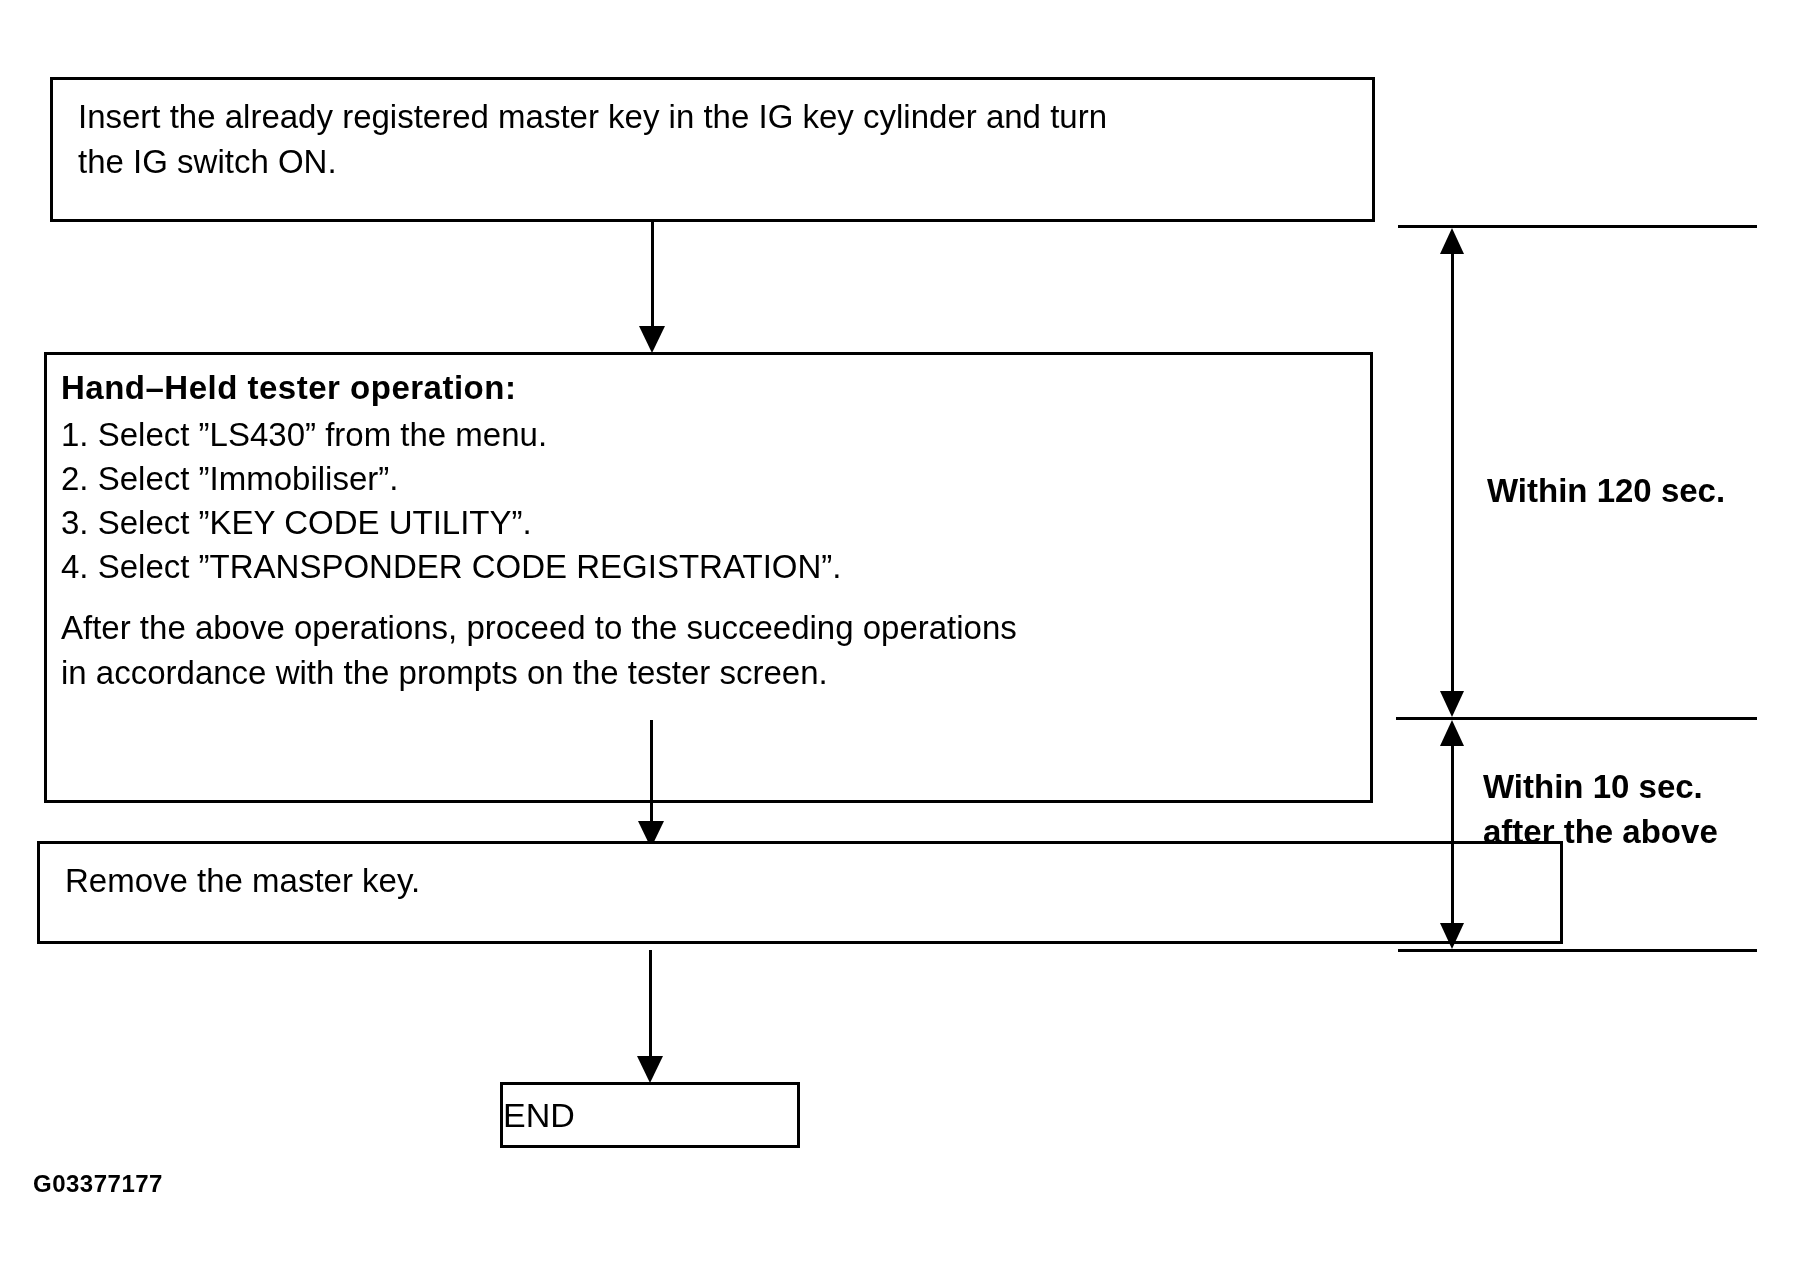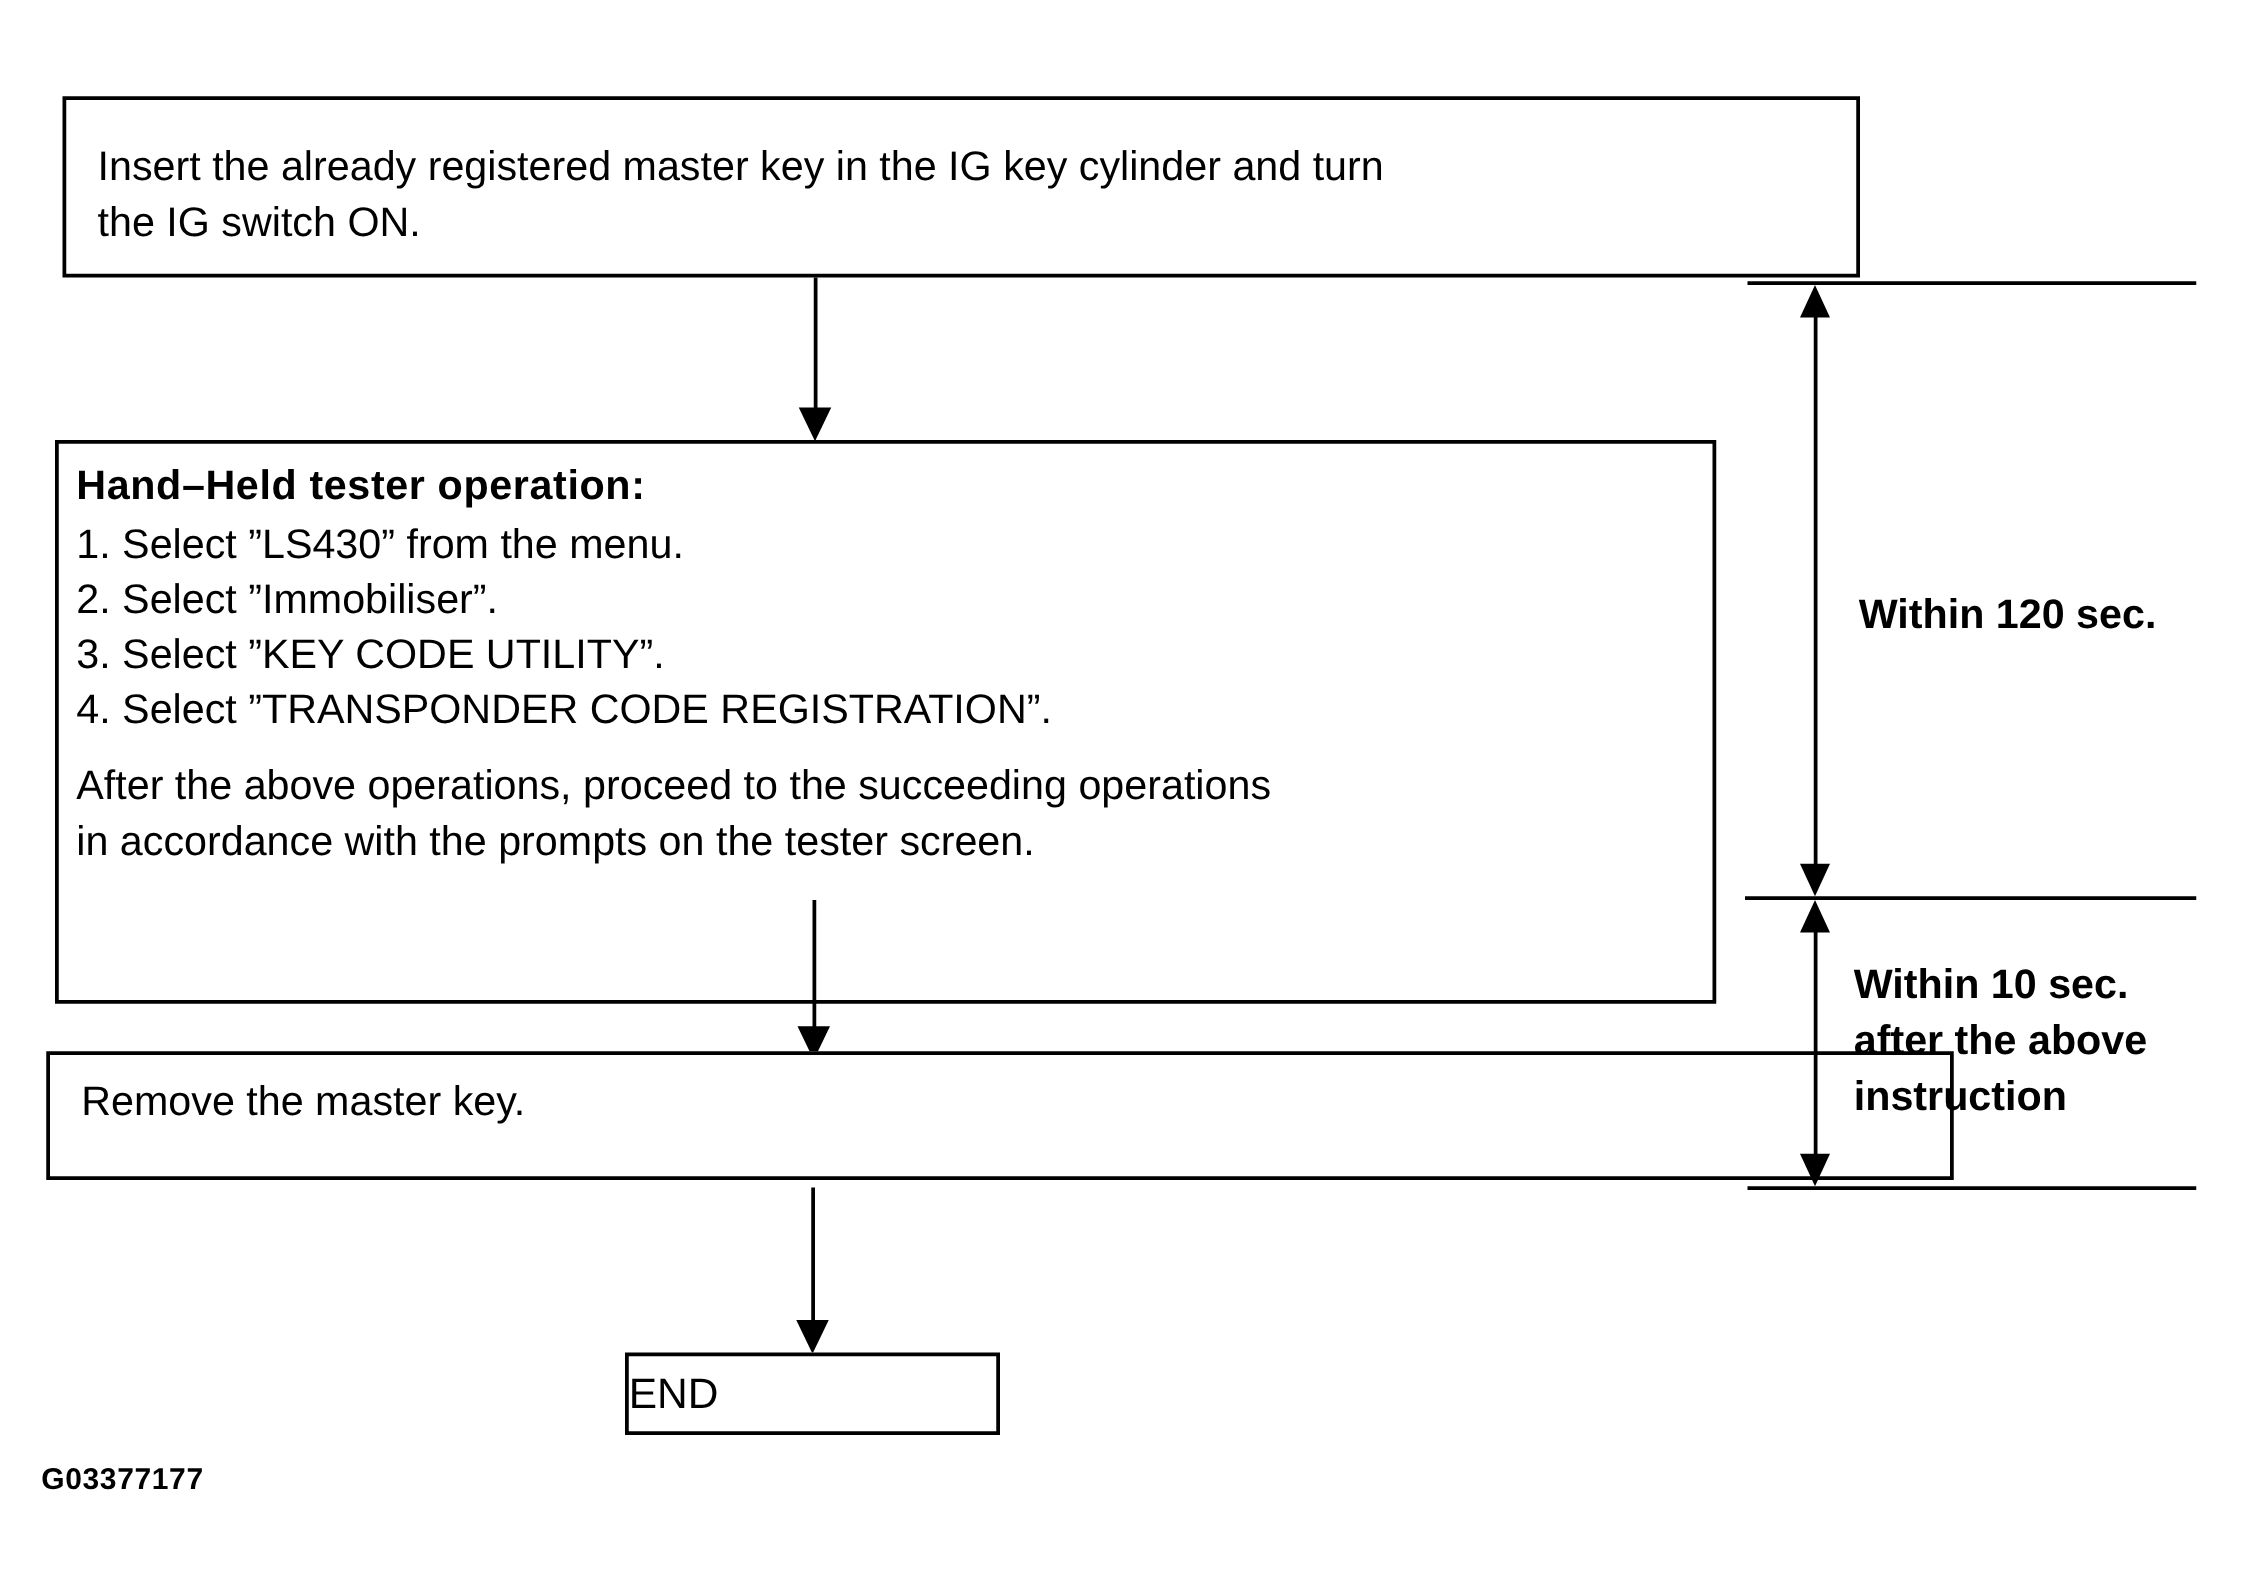--- a/index.html
+++ b/index.html
@@ -19,22 +19,22 @@
   .flowbox {
     position: absolute;
     border: 3px solid #000000;
     background: #ffffff;
     box-sizing: border-box;
     font-size: 33px;
     line-height: 45px;
   }
   .box-insert {
     left: 50px; top: 77px;
-    width: 1438px; height: 145px;
-    padding: 30px 20px 0 25px;
+    width: 1325px; height: 145px;
+    padding: 14px 20px 0 25px;
   }
   .box-tester {
     left: 44px; top: 352px;
     width: 1329px; height: 451px;
     padding: 8px 20px 0 14px;
   }
   .box-tester .heading {
     font-weight: bold;
     line-height: 50px;
     letter-spacing: 0.5px;
@@ -177,18 +177,17 @@
   <div class="thead thead-dn thead-1b"></div>
 
   <div class="tline tline-2"></div>
   <div class="thead thead-up thead-2a"></div>
   <div class="thead thead-dn thead-2b"></div>
 
   <div class="timing-label label-120">Within 120 sec.</div>
   <div class="timing-label label-10">
     <div>Within 10 sec.</div>
     <div>after the above</div>
-    <div>instruction</div>
   </div>
 
   <div class="figure-id">G03377177</div>
 
 </div>
 
 </body></html>

